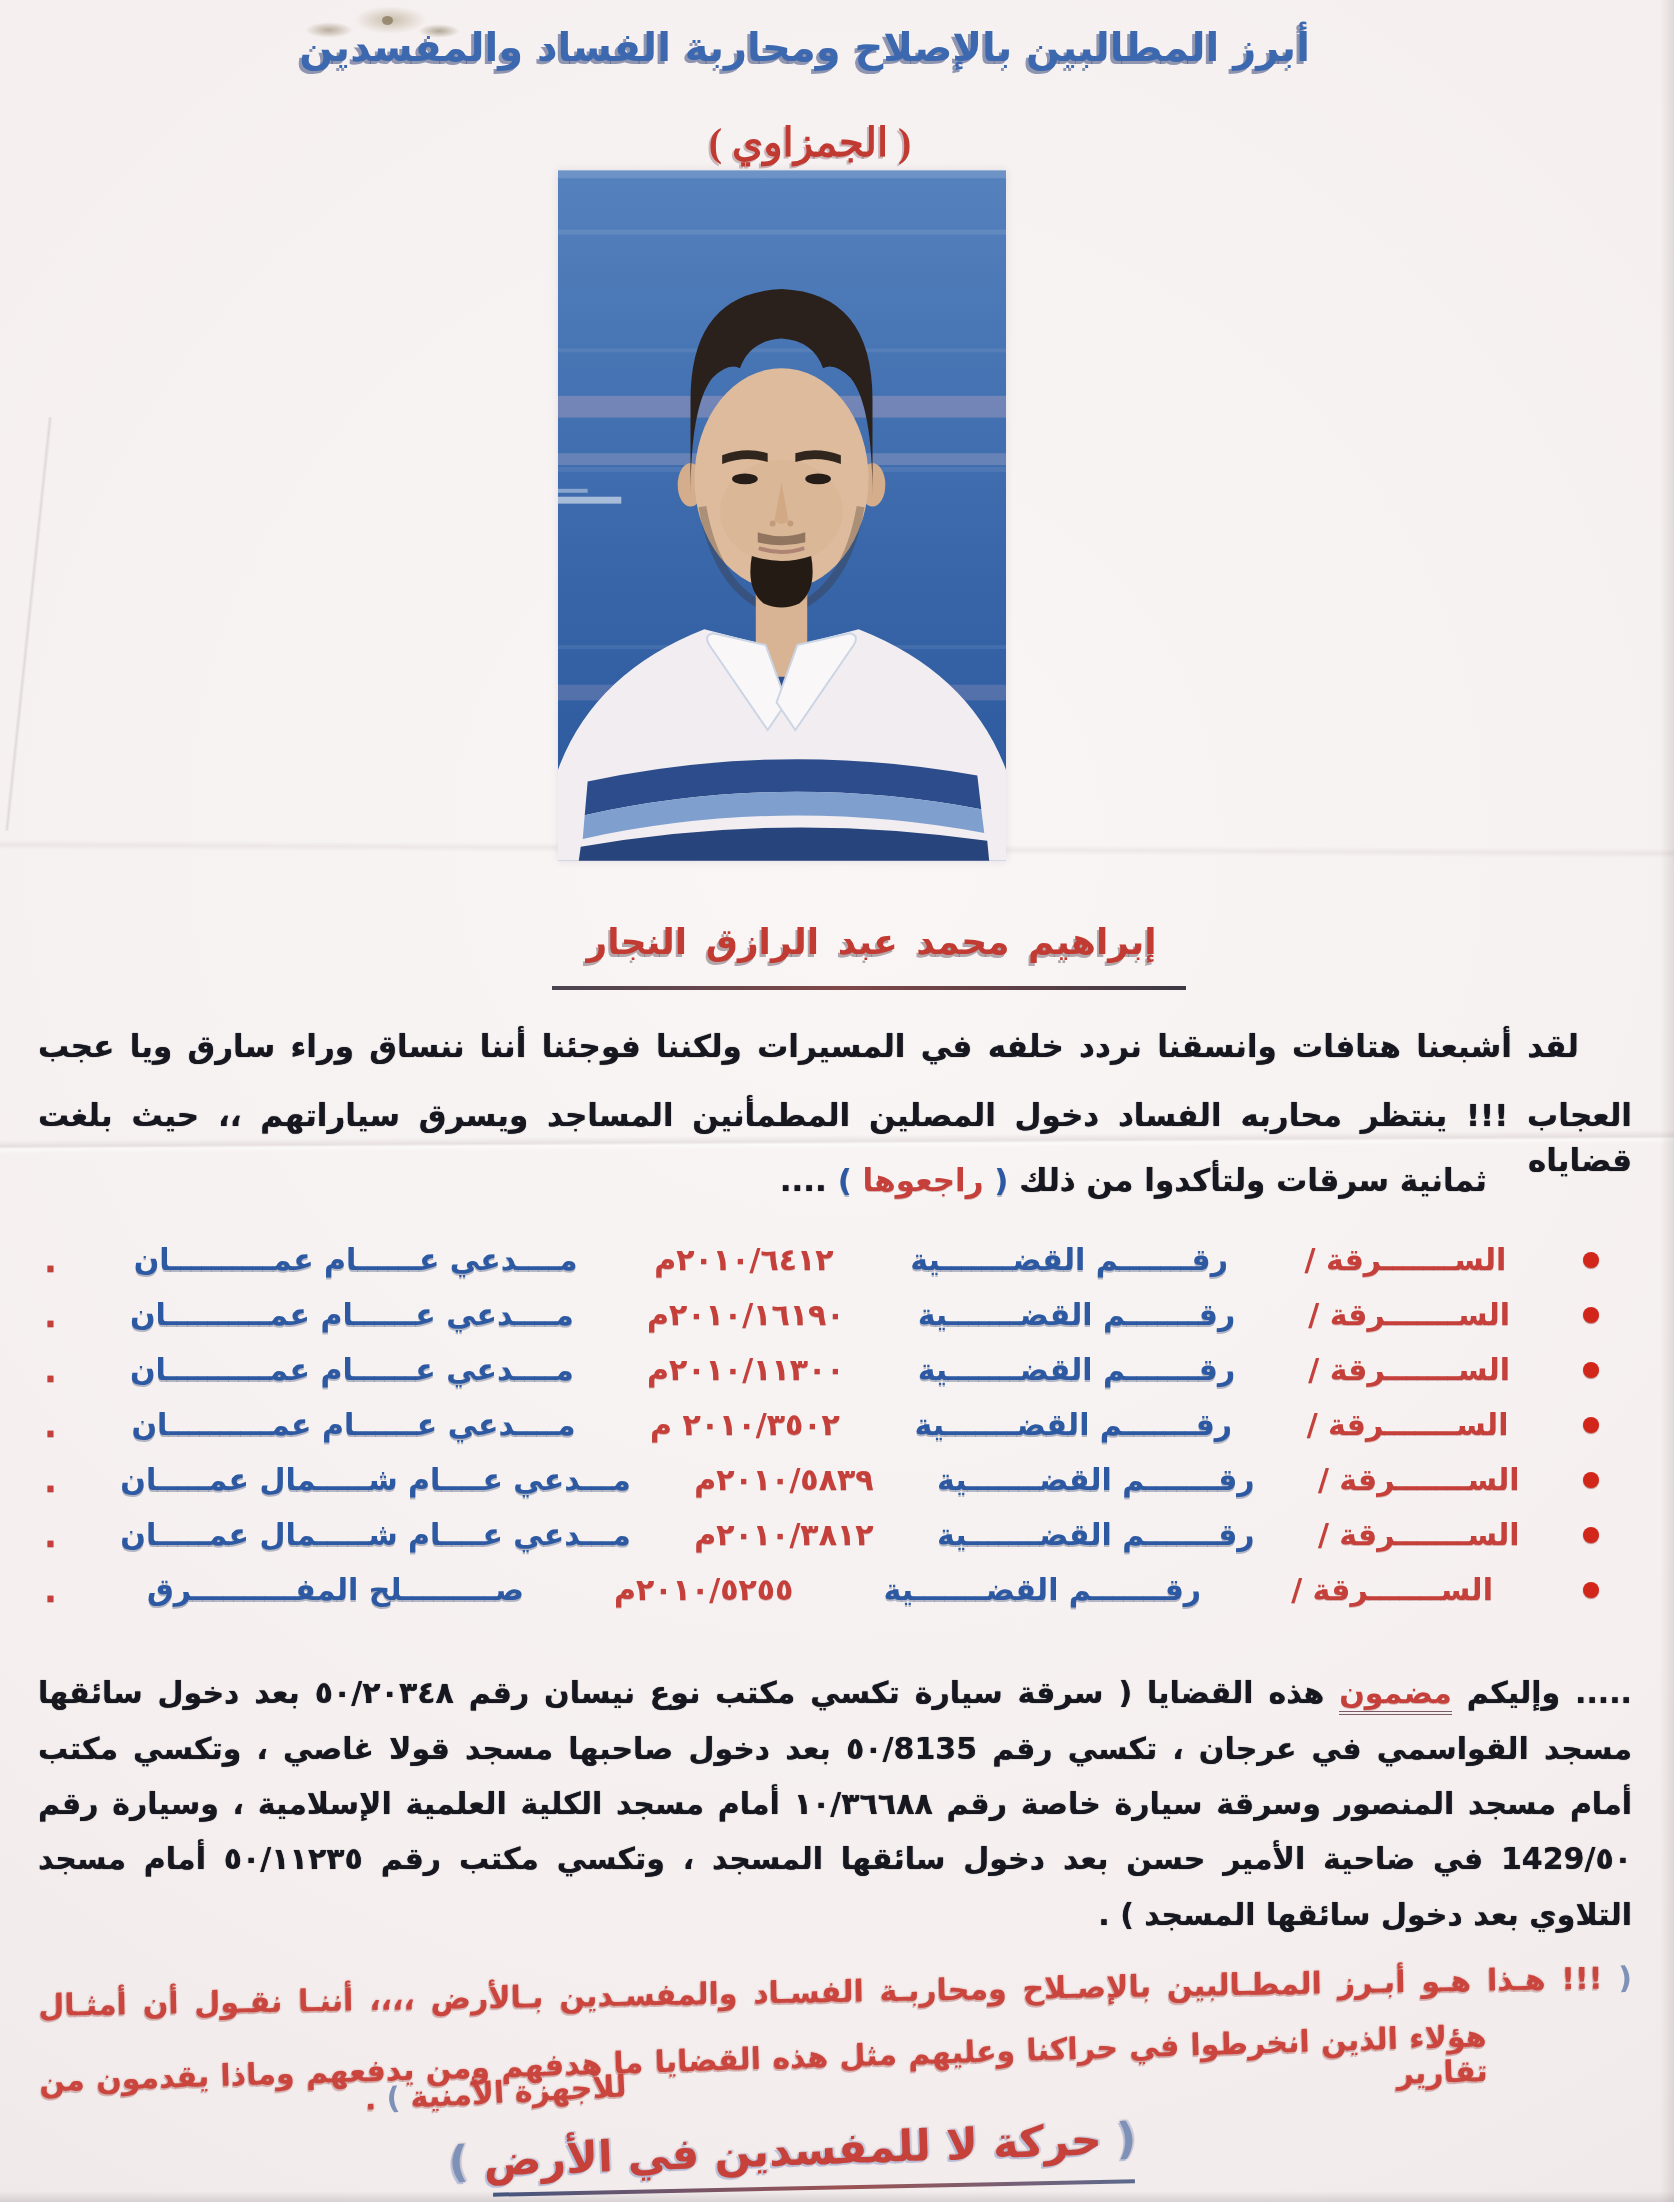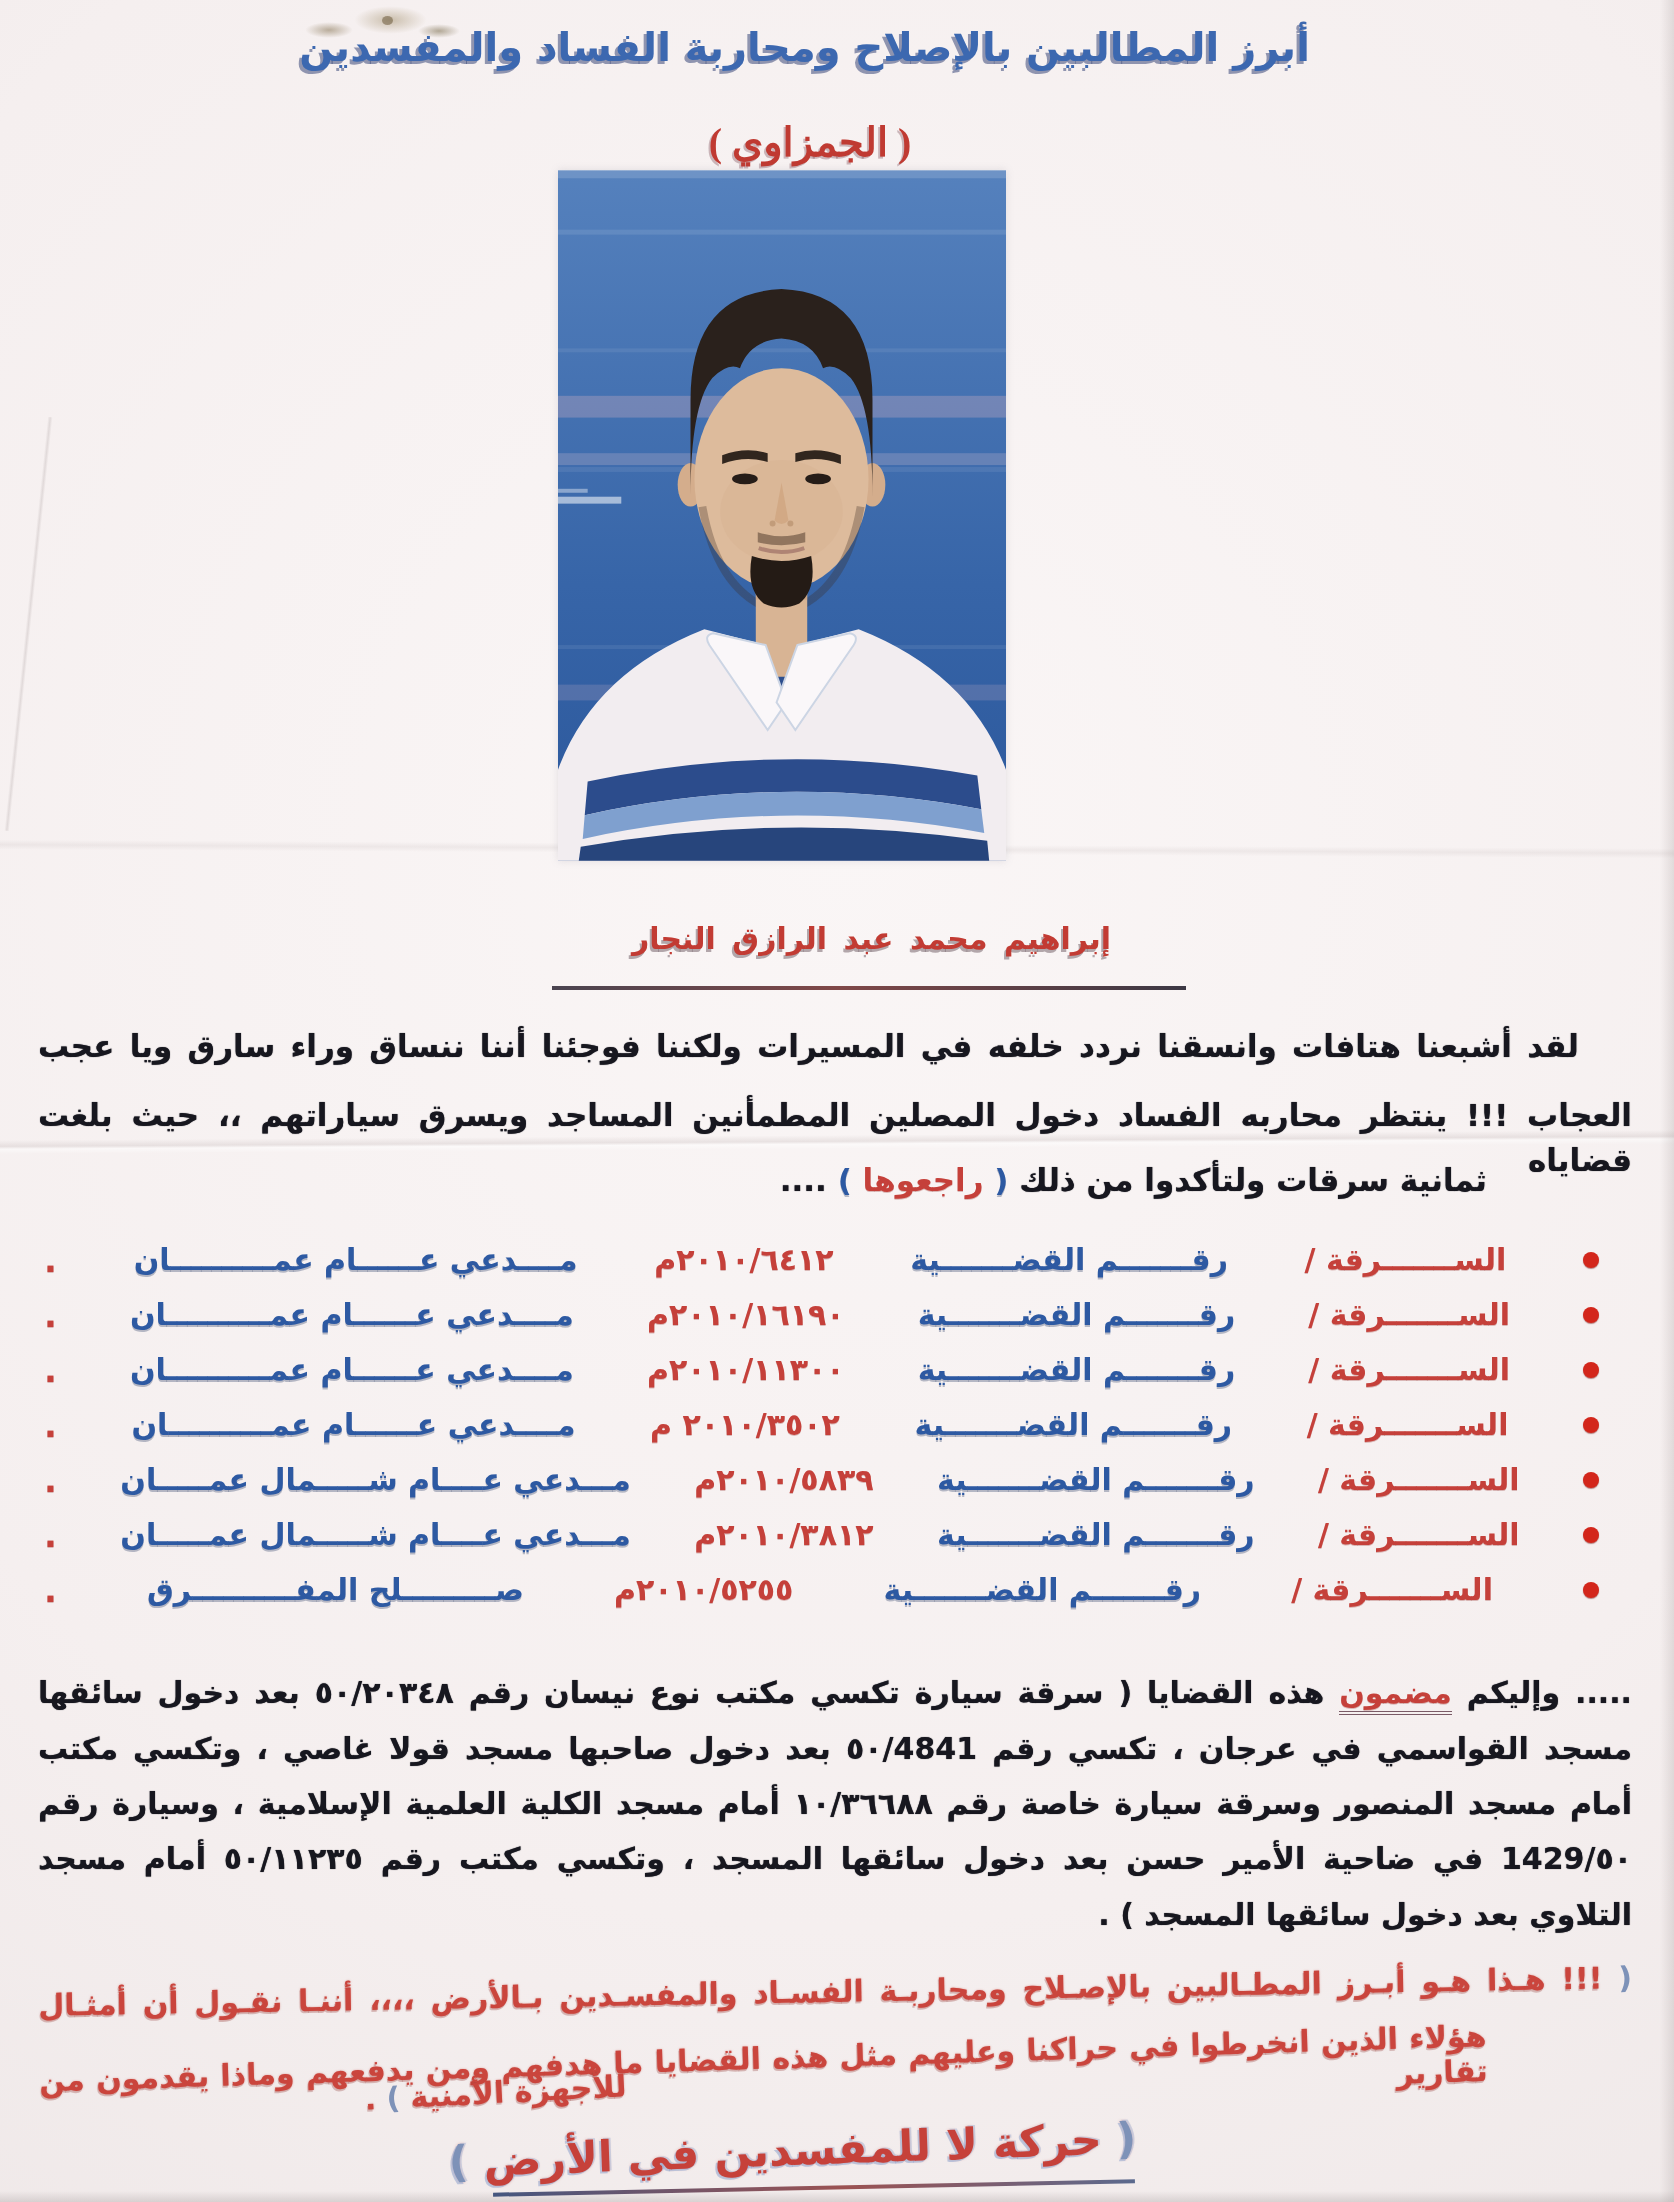--- a/index.html
+++ b/index.html
@@ -15,21 +15,21 @@
   .blue{color:#2d59a2;text-shadow:0 2px 0 rgba(25,45,90,.3);}
   .paren-blue{color:#7e92b8;}
 
   #header-title{top:24px;left:0;right:65px;text-align:center;font-size:40px;color:#3c68b0;
     text-shadow:-3px 3px 0 rgba(40,55,110,.5);}
   #subtitle{top:119px;left:0;right:54px;text-align:center;font-size:40px;color:#c03a32;
     text-shadow:-2px 2px 0 rgba(120,70,80,.35);font-family:Liberation Serif, serif;}
 
   #photo{left:558px;top:170px;width:448px;height:691px;box-shadow:0 0 8px rgba(120,120,140,.18);}
 
-  #person-name{top:921px;left:69px;right:0;text-align:center;font-size:30px;color:#c23b33;
+  #person-name{top:921px;left:69px;right:0;text-align:center;font-size:36px;color:#c23b33;
     word-spacing:6px;text-shadow:-2px 3px 0 rgba(90,70,80,.45);}
   #name-underline{top:986px;left:552px;width:634px;height:4px;
     background:linear-gradient(90deg,#4a4450,#804848 45%,#3c3844);}
 
   .para-line{left:38px;right:42px;font-size:31px;line-height:1.45;}
   #intro-1{top:1024px;padding-right:53px;}
   #intro-2{top:1093px;}
   #intro-3{top:1158px;text-align:right;padding-right:145px;}
   #intro-3 .dots{letter-spacing:3px;}
 
@@ -213,21 +213,21 @@
       <span class="blue">رقـــــــم القضـــــــية</span>
       <span class="red">٢٠١٠/٥٢٥٥م</span>
       <span class="blue">صـــــــــلح المفــــــــــرق</span>
       <span class="red case-end">.</span>
     </div>
     </div>
 
   <div class="abs details-line jline" id="details-1">
     <span class="ink">..... وإليكم </span><span class="hl-word">مضمون</span><span class="ink"> هذه القضايا ( سرقة سيارة تكسي مكتب نوع نيسان رقم ٥٠/٢٠٣٤٨ بعد دخول سائقها</span>
   </div>
-  <div class="abs details-line ink jline" id="details-2">مسجد القواسمي في عرجان ، تكسي رقم ٥٠/4841 بعد دخول صاحبها مسجد قولا غاصي ، وتكسي مكتب</div>
+  <div class="abs details-line ink jline" id="details-2">مسجد القواسمي في عرجان ، تكسي رقم ٥٠/8135 بعد دخول صاحبها مسجد قولا غاصي ، وتكسي مكتب</div>
   <div class="abs details-line ink jline" id="details-3">أمام مسجد المنصور وسرقة سيارة خاصة رقم ١٠/٣٦٦٨٨ أمام مسجد الكلية العلمية الإسلامية ، وسيارة رقم</div>
   <div class="abs details-line ink jline" id="details-4">٥٠/1429 في ضاحية الأمير حسن بعد دخول سائقها المسجد ، وتكسي مكتب رقم ٥٠/١١٢٣٥ أمام مسجد</div>
   <div class="abs details-line ink" id="details-5">التلاوي بعد دخول سائقها المسجد ) .</div>
 
   <div class="abs jline" id="closing-1">
     <span class="paren-blue">( </span><span class="closing">!!! هـذا هـو أبـرز المطـالبين بالإصـلاح ومحاربـة الفسـاد والمفسـدين بـالأرض ،،،، أننـا نقـول أن أمثـال</span>
   </div>
   <div class="abs closing jline" id="closing-2">هؤلاء الذين انخرطوا في حراكنا وعليهم مثل هذه القضايا ما هدفهم ومن يدفعهم وماذا يقدمون من تقارير</div>
   <div class="abs" id="closing-3">
     <span class="closing">للأجهزة الأمنية</span><span class="paren-blue"> ) </span><span class="closing">.</span>

